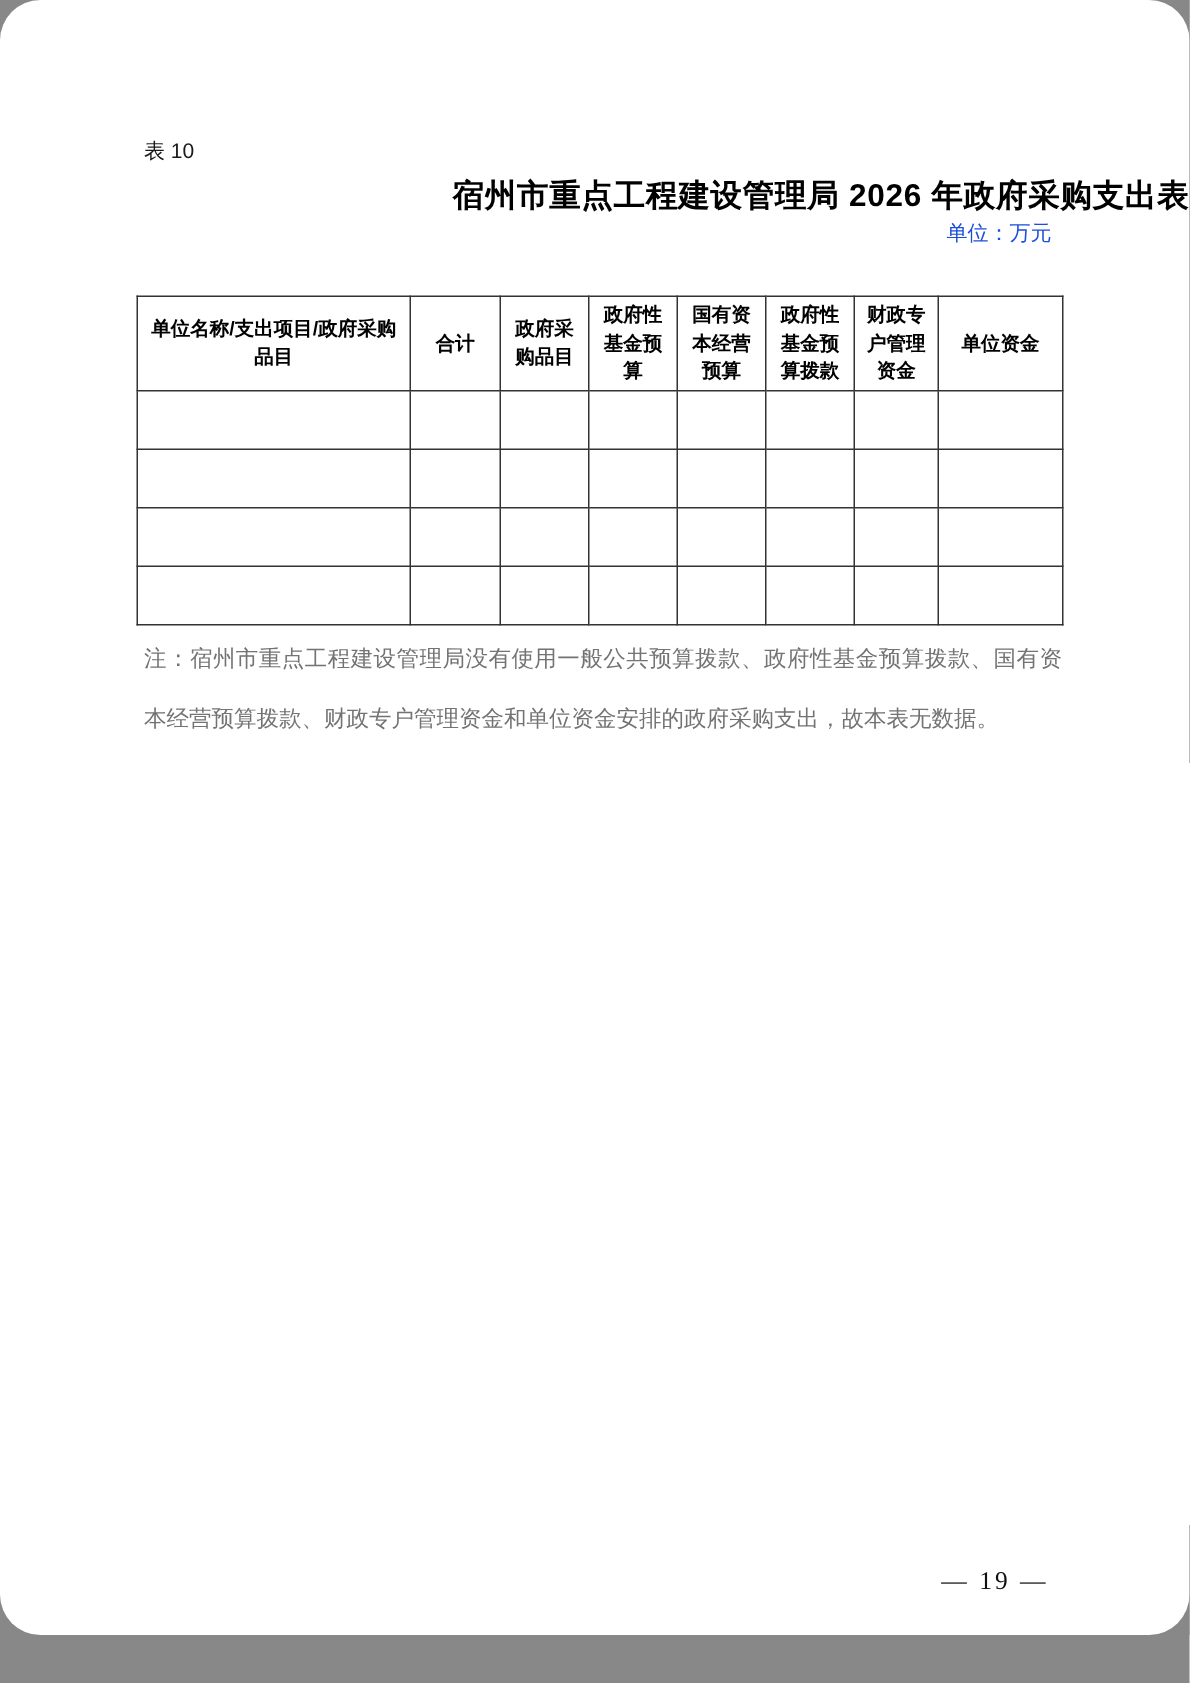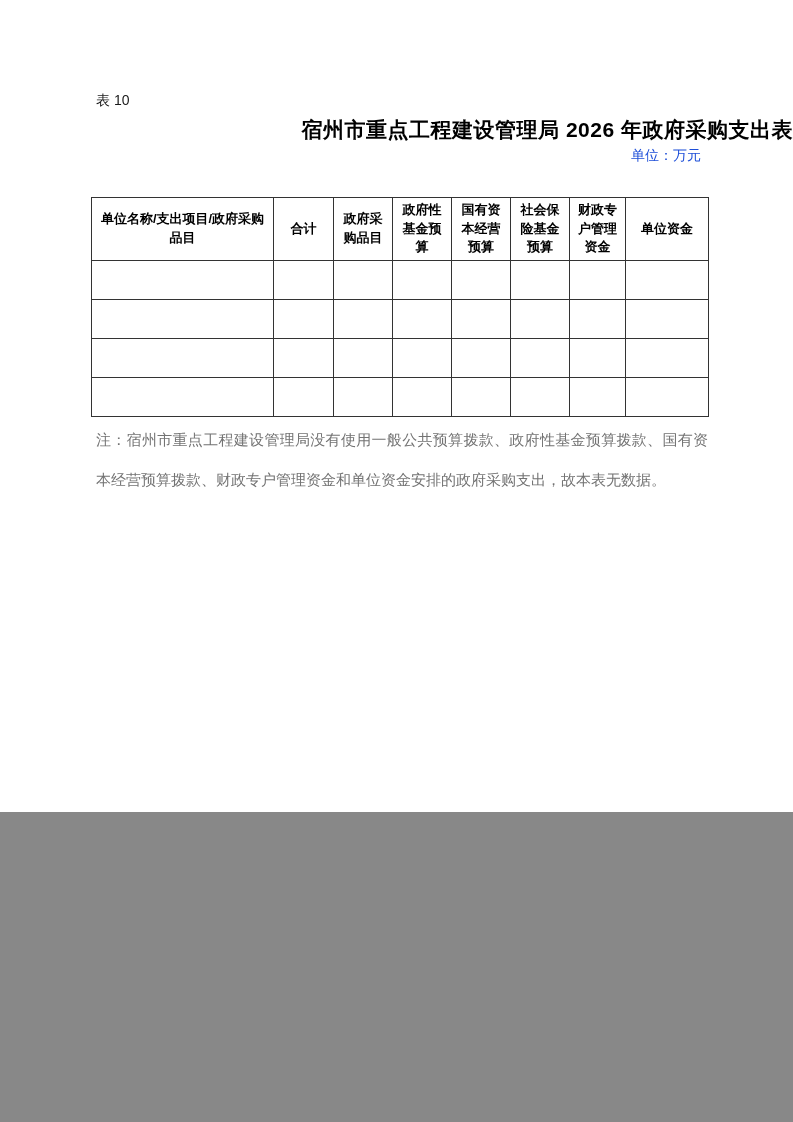--- a/index.html
+++ b/index.html
@@ -1,25 +1,26 @@
 <!DOCTYPE html>
 <html><head>
 <meta charset="utf-8">
 <style>
   * { margin: 0; padding: 0; box-sizing: border-box; }
   html, body { background: #888; }
   .sheet {
     position: relative;
     width: 793px;
-    height: 812px;
+    height: 1090px;
     margin: 0 auto;
     background: #ffffff;
     font-family: "Liberation Sans", "DejaVu Sans", sans-serif;
     color: #1a1a1a;
     overflow: hidden;
+    border-radius: 27px;
   }
   .table-label {
     position: absolute;
     left: 96px;
     top: 92px;
     font-size: 14px;
     color: #1a1a1a;
   }
   .doc-title {
     position: absolute;
@@ -117,21 +118,21 @@
       <col class="col-fiscal">
       <col class="col-unit">
     </colgroup>
     <thead>
         <tr>
           <th class="first">单位名称/支出项目/政府采购品目</th>
           <th>合计</th>
           <th>政府采购品目</th>
           <th>政府性基金预算</th>
           <th>国有资本经营预算</th>
-          <th>社会保险基金预算</th>
+          <th>政府性基金预算拨款</th>
           <th>财政专户管理资金</th>
           <th>单位资金</th>
         </tr>
       </thead>
     <tbody>
         <tr>
           <td></td>
           <td></td>
           <td></td>
           <td></td>

